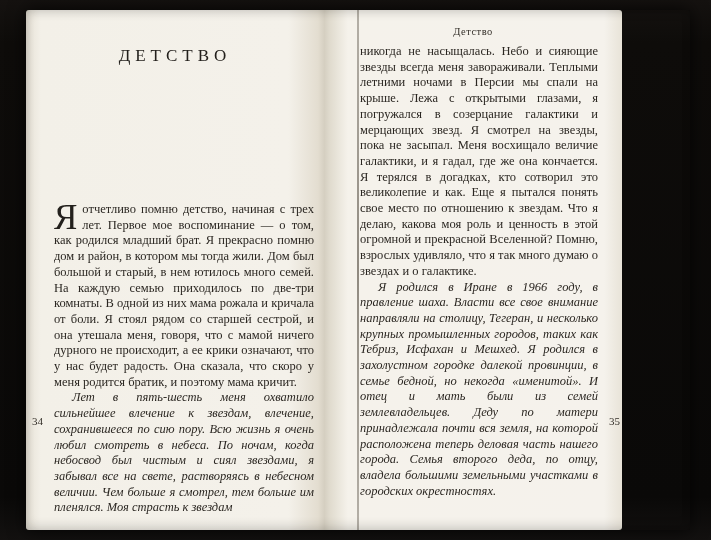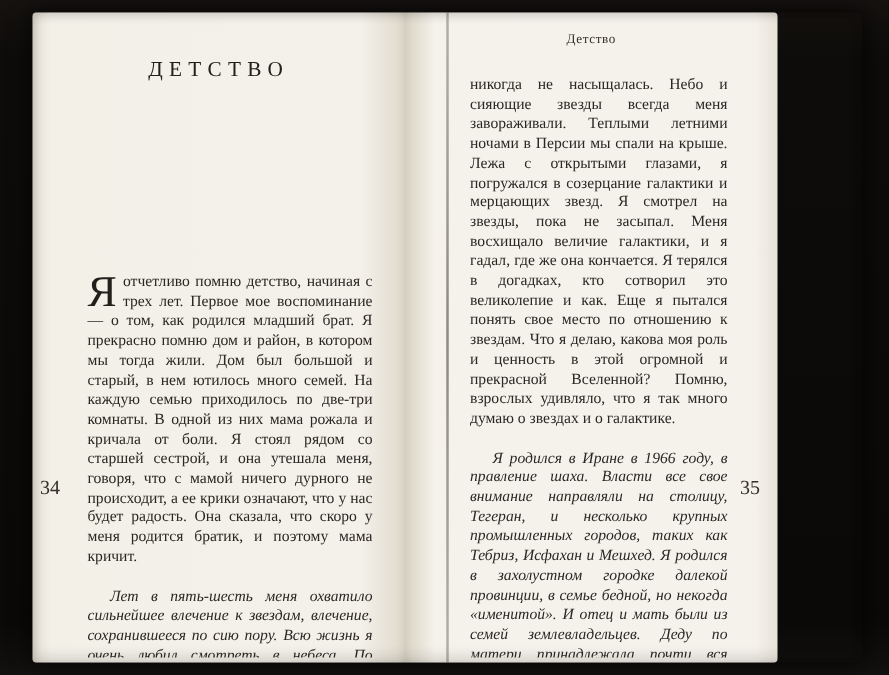--- a/index.html
+++ b/index.html
@@ -80,21 +80,21 @@
 
   .text-block {
     position: absolute;
     text-align: justify;
     font-size: 12.5px;
     line-height: 15.7px;
     color: #2b2722;
   }
 
   .text-block p {
-    margin: 16px;
+    margin: 0;
   }
 
   .text-block p.indent {
     text-indent: 18px;
     font-style: italic;
   }
 
   .left-text {
     top: 192px;
     left: 28px;
@@ -114,31 +114,32 @@
   .dropcap {
     float: left;
     font-size: 35px;
     line-height: 29px;
     padding: 1px 5px 0 0;
     color: #23201c;
   }
 
   .page-num {
     position: absolute;
-    font-size: 16px;
+    font-size: 11px;
     color: #35302a;
+    margin-top: 33px;
   }
 
   .page-num.left-num {
     left: 6px;
     top: 372px;
   }
 
   .page-num.right-num {
-    right: 14px;
+    right: 2px;
     top: 372px;
   }
 
   
   .spread::after {
     content: "";
     position: absolute;
     inset: 0;
     pointer-events: none;
     border-radius: 3px;

